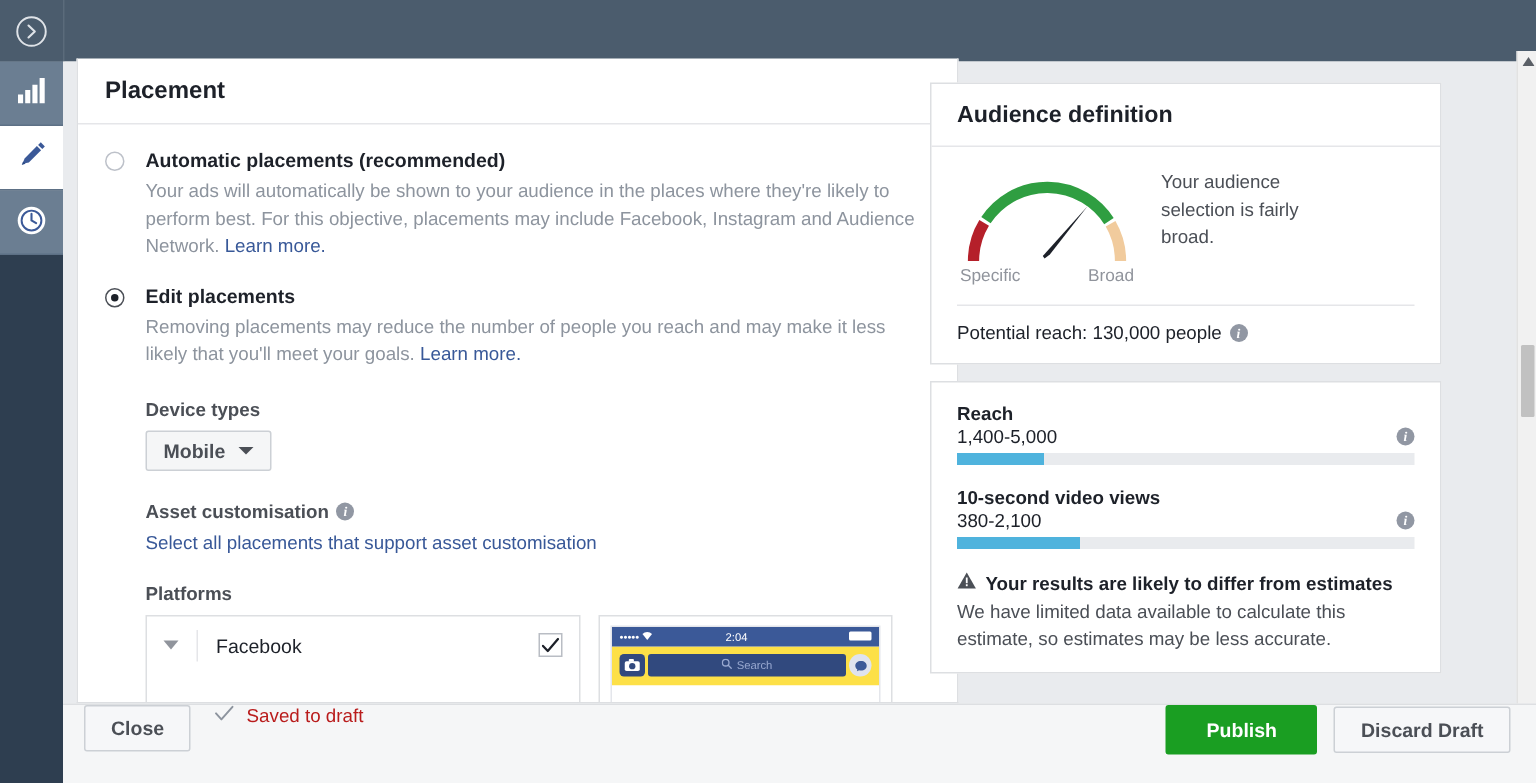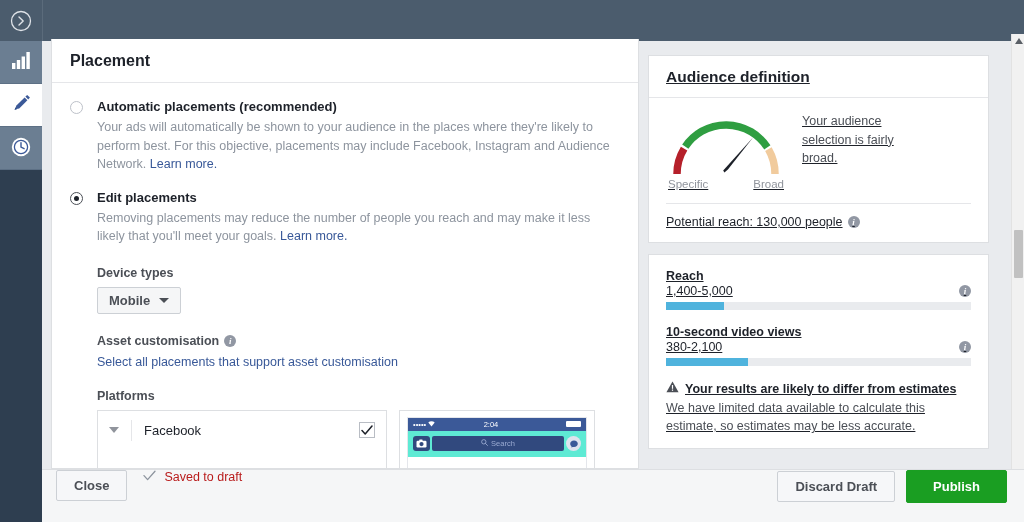--- a/index.html
+++ b/index.html
@@ -134,41 +134,41 @@
     background:#3b5998; height:13px; display:flex; align-items:center;
     padding:0 5px; color:#fff; font-size:7px; position:relative;
   }
   .dots { letter-spacing:0px; font-size:7.5px; }
   .wifi { margin-left:2px; font-size:7px; }
   .clock-t { position:absolute; left:0; right:12px; text-align:center; font-size:7.5px; }
   .batt {
     position:absolute; right:5px; width:15px; height:6px; background:#fff; border-radius:1px;
   }
   .nav-bar {
-    background:#5eead4; height:26px; display:flex; align-items:center;
+    background:#fde047; height:26px; display:flex; align-items:center;
     padding:0 5px; gap:2px;
   }
   .cam {
     width:17px;height:15px;border-radius:3px;background:#31497e;
     display:flex;align-items:center;justify-content:center;
   }
   .search-pill {
     flex:1; height:15px; background:#31497e; border-radius:2px;
     display:flex; align-items:center; justify-content:center; gap:3px;
     color:#9aaad1; font-size:7.5px;
   }
   .msgr {
     width:15px;height:15px;border-radius:50%;background:#dfe3ee;
     display:flex;align-items:center;justify-content:center;
   }
   .phone-feed { background:#fff; height:26px; }
 
   
   #rightcol {
-    position:absolute; left:606px; top:14px; width:341px; height:410px;text-decoration:underline;
+    position:absolute; left:578px; top:14px; width:341px; height:410px;
   }
   .panel {
     background:#fff; border:1px solid #dddfe2; margin-bottom:11px;
   }
   .panel-head {
     height:42px; border-bottom:1px solid #e5e6e9; display:flex; align-items:center;
     padding:0 17px;
   }
   .panel-head h3 { margin:0; font-size:15.5px; font-weight:bold; color:#1d2129; }
   .panel-body { padding:14px 17px 13px 17px; }
@@ -483,16 +483,16 @@
   <div class="saved">
     <span>
       <svg width="13" height="11" viewBox="0 0 13 11">
         <path d="M1 5.6 L4.6 9.6 L12 1.2" fill="none" stroke="#8d949e" stroke-width="1.3" stroke-linecap="round" stroke-linejoin="round"></path>
       </svg>
     </span>
     <span>Saved to draft</span>
   </div>
   <div class="spacer"></div>
   <div class="footer-right">
+    <button class="btn btn-publish" style="background: rgb(26, 158, 34); border-color: rgb(26, 158, 34);">Publish</button>
     <button class="btn">Discard Draft</button>
-    <button class="btn btn-publish" style="background: rgb(26, 158, 34); border-color: rgb(26, 158, 34);">Publish</button>
   </div>
 </div>
 
 </body></html>

